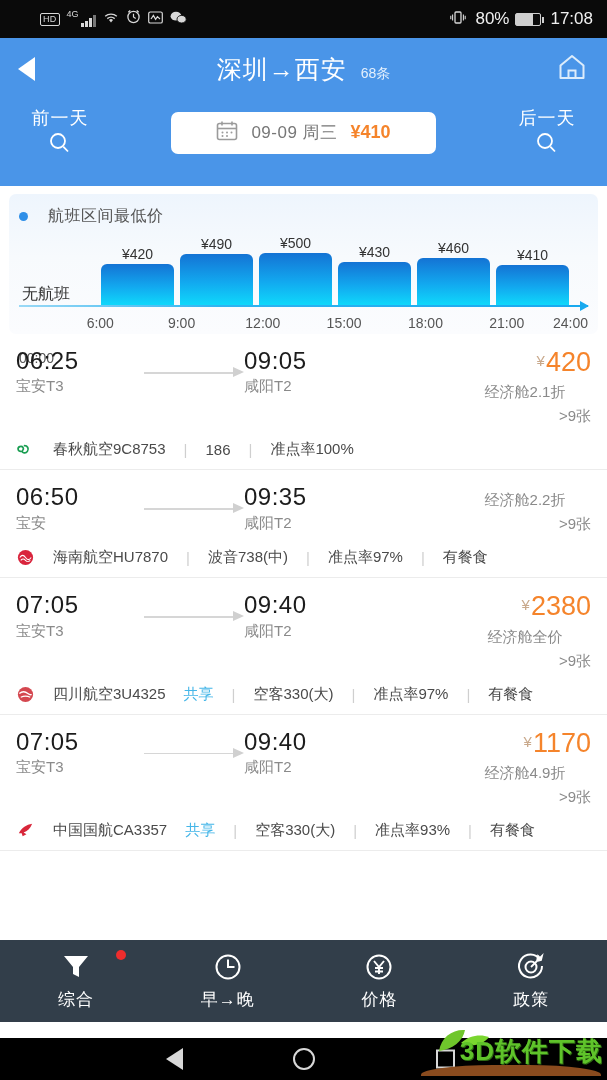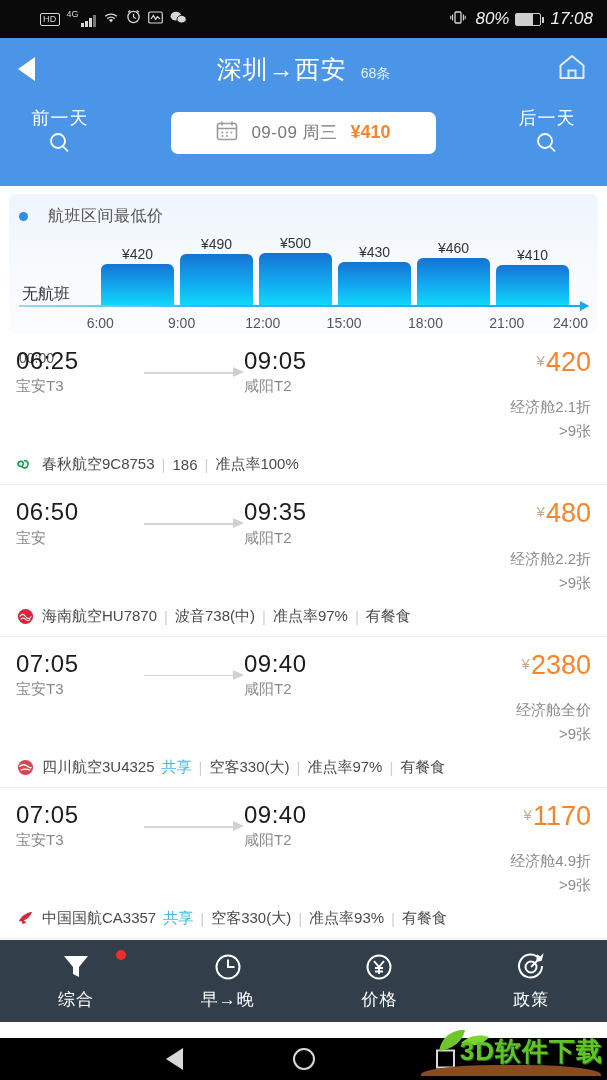--- a/index.html
+++ b/index.html
@@ -11,21 +11,21 @@
     position:relative;
   }
 
   
   .statusbar {
     height:38px; background:#0a0a0a; color:#e8e8e8;
     display:flex; align-items:center; padding:0 12px;
     font-size:17px; position:relative;
   }
   .sb-left { display:flex; align-items:flex-end; gap:7px; margin-left:28px; }
-  .sb-right { position:absolute; right:14px; display:flex; align-items:center; gap:6px;font-style:italic; }
+  .sb-right { position:absolute; right:14px; display:flex; align-items:center; gap:6px; }
   .hd-badge {
     border:1.5px solid #d8d8d8; border-radius:2px;
     font-size:9px; padding:0 2px; line-height:11px; letter-spacing:0.3px;
     color:#d8d8d8; position:relative; top:-2px;
   }
   .sig { display:flex; align-items:flex-end; gap:1px; position:relative; top:-1px;}
   .sig i { display:block; width:3px; background:#d8d8d8; }
   .sig i:nth-child(1){height:4px}
   .sig i:nth-child(2){height:6px}
   .sig i:nth-child(3){height:9px}
@@ -115,23 +115,23 @@
   .f-arrow { width:100px; position:relative; height:30px; margin-top:12px; flex:0 0 auto;}
   .f-arrow .ln { position:absolute; left:0; right:9px; top:12px; height:1.5px; background:#d6d6d6; }
   .f-arrow .hd {
     position:absolute; right:0; top:7px;
     width:0;height:0;border-top:5px solid transparent;border-bottom:5px solid transparent;
     border-left:11px solid #d0d0d0;
   }
   .f-price { margin-left:auto; text-align:right; min-width:132px; }
   .f-amount { color:#f5842b; font-size:27px; line-height:1.05; white-space:nowrap;}
   .f-amount .yen { font-size:15px; color:#c9a98c; position:relative; top:-5px; margin-right:1px;}
-  .f-class { font-size:15px; color:#8a8a8a; margin-top:22px; }
+  .f-class { font-size:15px; color:#8a8a8a; margin-top:7px;text-align:center; }
   .f-seats { font-size:15px; color:#8a8a8a; margin-top:5px; }
-  .f-meta { display:flex; align-items:center; gap:7px; margin-top:14px; font-size:15px; color:#4a4a4a; flex-wrap:nowrap;}
+  .f-meta { display:flex; align-items:center; gap:18px; margin-top:14px; font-size:15px; color:#4a4a4a; flex-wrap:nowrap;}
   .f-meta .sep { color:#cfcfcf; }
   .share-tag { color:#45b6e8; }
   .al-logo { width:19px;height:19px; flex:0 0 auto; }
 
   
   .toolbar {
     position:absolute; left:0; right:0; bottom:58px; height:82px;
     background:#323e4a; display:flex; align-items:center;
   }
   .tb-item { flex:1; text-align:center; color:#fff; position:relative; }
@@ -362,21 +362,20 @@
         </div>
         <div class="f-arrow">
           <span class="ln"></span>
           <span class="hd"></span>
         </div>
         <div class="f-seg arr">
           <div class="f-time">09:35</div>
           <div class="f-apt">咸阳T2</div>
         </div>
         <div class="f-price">
-          <div class="f-amount"><span class="yen">¥</span>480</div>
           <div class="f-class">经济舱2.2折</div>
           <div class="f-seats">&gt;9张</div>
         </div>
       </div>
       <div class="f-meta">
         <span class="al-logo"><svg class="al-logo" viewBox="0 0 20 20">
             <circle cx="10" cy="10" r="8" fill="#d9243c"></circle>
             <path d="M4 10c2-3 4-3 6 0s4 3 6 0M5 13c2-2 3-2 5 0s3 2 5 0" stroke="#fff" stroke-width="1.1" fill="none"></path>
           </svg></span>
         <span>海南航空HU7870</span>

